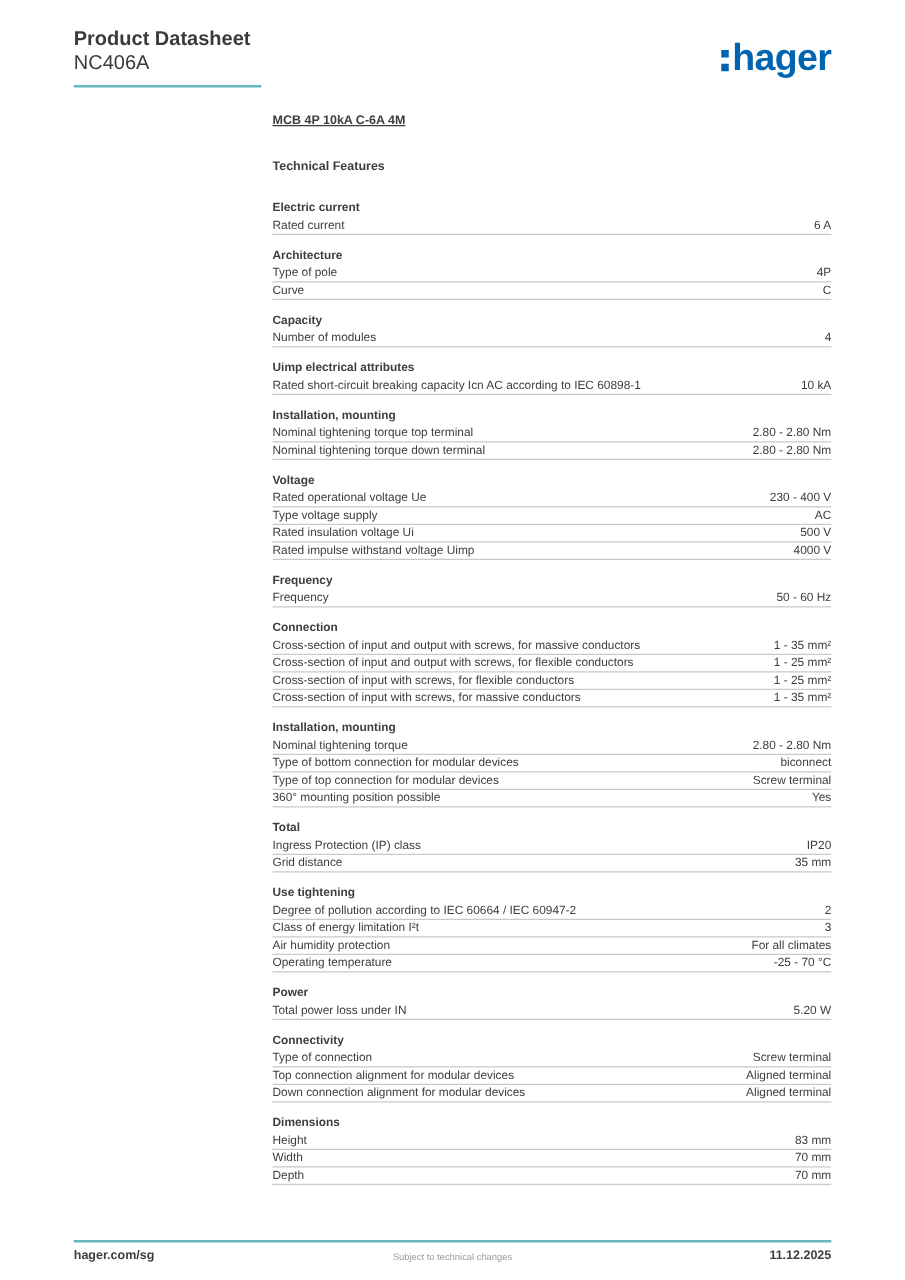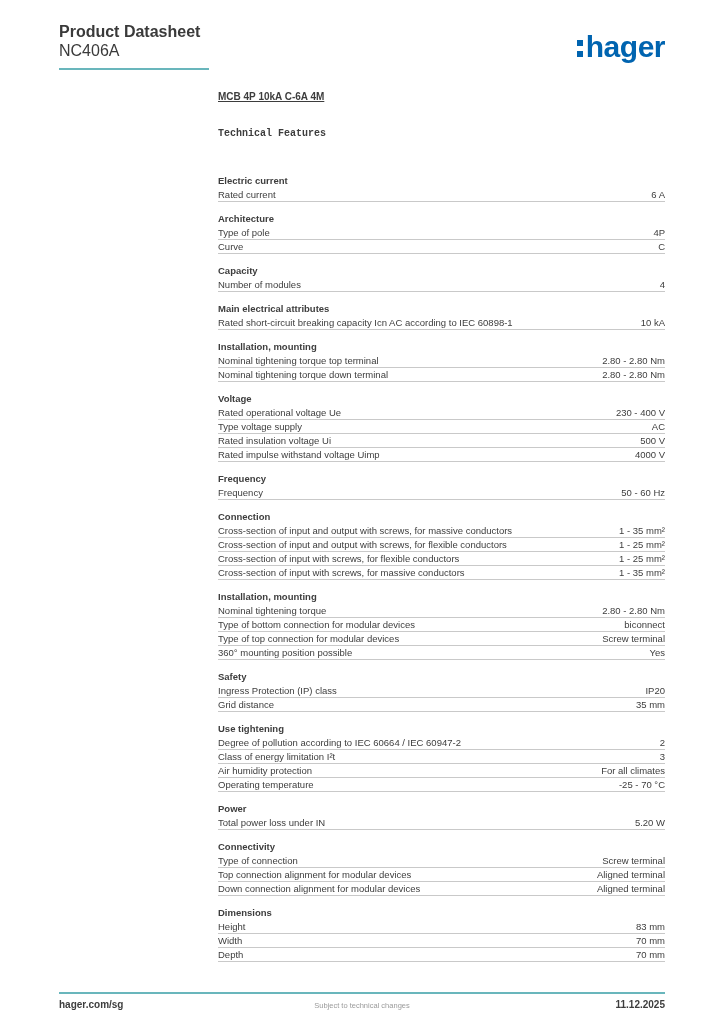--- a/index.html
+++ b/index.html
@@ -20,21 +20,21 @@
   .subtitle{font-size:16px;line-height:19px;font-weight:normal;color:#3a3a3a;}
   .accent-underline{width:150px;height:2px;background:var(--accent);margin-top:8px;}
   .logo{display:flex;align-items:flex-start;color:var(--brand);margin-top:2px;}
   .logo-colon{display:flex;flex-direction:column;justify-content:flex-end;gap:5px;margin-right:3px;height:23px;padding-bottom:1px;}
   .logo-colon .dot{width:6px;height:6px;background:var(--brand);}
   .logo-text{font-size:30px;line-height:24px;font-weight:bold;letter-spacing:-0.5px;}
 
   
   .content{position:absolute;left:218px;top:91px;width:447px;}
   .product-name{margin:0;font-size:10px;line-height:12px;font-weight:bold;text-decoration:underline;}
-  .features-heading{margin:25px 0 35px 0;font-size:10px;line-height:12px;font-weight:bold;font-family:Liberation Mono, monospace;}
+  .features-heading{margin:25px 0 21px 0;font-size:10px;line-height:12px;font-weight:bold;}
   .spec-section{margin-top:11px;}
   .section-title{margin:0 0 2px 0;font-size:9.5px;line-height:11px;font-weight:bold;}
   .spec-row{display:flex;justify-content:space-between;align-items:baseline;gap:10px;font-size:9.5px;line-height:11px;padding:1px 0;border-bottom:1px solid var(--line);}
   .row-label{text-align:right;}
   .row-value{text-align:right;white-space:nowrap;}
 
   
   .footer-line{position:absolute;left:59px;right:59px;top:992px;height:2px;background:var(--accent);}
   .footer-row{position:absolute;left:59px;right:59px;top:999px;display:flex;justify-content:space-between;align-items:flex-end;}
   .footer-left{font-size:10px;font-weight:bold;position:relative;z-index:1;}
@@ -94,21 +94,21 @@
     <h4 class="section-title">Capacity</h4>
     <div class="rows">
   <div class="spec-row">
     <span class="row-label">Number of modules</span>
     <span class="row-value">4</span>
   </div>
 </div>
   </section>
 
   <section class="spec-section">
-    <h4 class="section-title">Main electrical attributes</h4>
+    <h4 class="section-title">Uimp electrical attributes</h4>
     <div class="rows">
   <div class="spec-row">
     <span class="row-label">Rated short-circuit breaking capacity Icn AC according to IEC 60898-1</span>
     <span class="row-value">10 kA</span>
   </div>
 </div>
   </section>
 
   <section class="spec-section">
     <h4 class="section-title">Installation, mounting</h4>
@@ -204,21 +204,21 @@
   </div>
 
   <div class="spec-row">
     <span class="row-label">360° mounting position possible</span>
     <span class="row-value">Yes</span>
   </div>
 </div>
   </section>
 
   <section class="spec-section">
-    <h4 class="section-title">Safety</h4>
+    <h4 class="section-title">Total</h4>
     <div class="rows">
   <div class="spec-row">
     <span class="row-label">Ingress Protection (IP) class</span>
     <span class="row-value">IP20</span>
   </div>
 
   <div class="spec-row">
     <span class="row-label">Grid distance</span>
     <span class="row-value">35 mm</span>
   </div>

